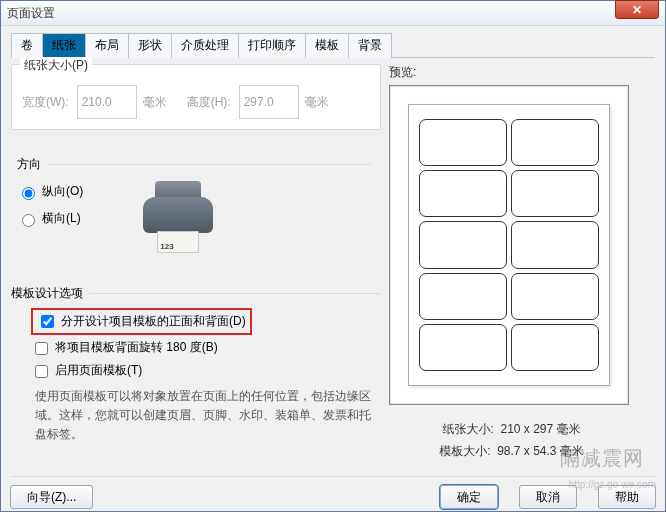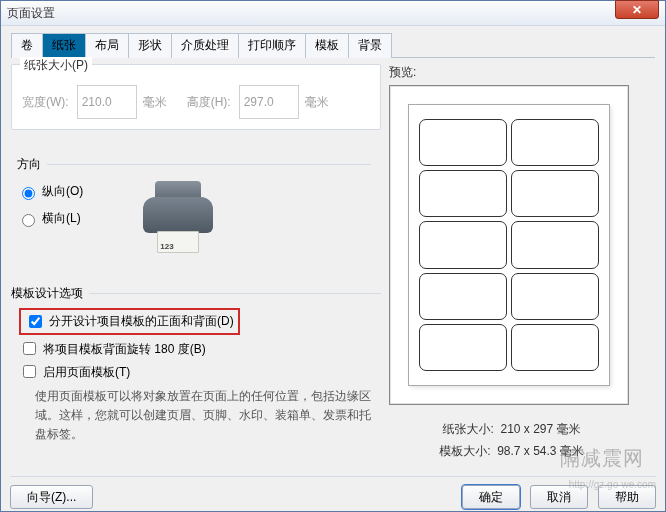--- a/index.html
+++ b/index.html
@@ -28,32 +28,32 @@
 .radios { display: flex; flex-direction: column; gap: 10px; padding-top: 4px; }
 .radio-row { display: flex; align-items: flex-end; gap: 4px; }
 .printer-icon { width: 90px; height: 80px; position: relative; margin-left: 30px; }
 .printer-body { position: absolute; top: 18px; left: 10px; width: 70px; height: 36px; background: linear-gradient(#7a8490, #4e5862); border-radius: 12px 12px 6px 6px; }
 .printer-top { position: absolute; top: 2px; left: 22px; width: 46px; height: 22px; background: linear-gradient(#8a929c, #5a646e); border-radius: 4px 4px 0 0; }
 .printer-tray { position: absolute; bottom: 6px; left: 24px; width: 42px; height: 22px; background: #f4f4f0; border: 1px solid #c8c8c0; border-radius: 1px; }
 .printer-label { position: absolute; bottom: 8px; left: 27px; font-size: 8px; color: #444; font-weight: bold; }
 .template-section { margin-top: 6px; }
 .section-header { display: flex; align-items: center; gap: 6px; margin-bottom: 6px; }
 .section-line { flex: 1; height: 1px; background: #d5dbe3; }
-.check-row { display: flex; align-items: flex-end; gap: 4px; margin: 4px 0 4px 8px; }
+.check-row { display: flex; align-items: flex-start; gap: 4px; margin: 4px 0 4px 20px; }
 .highlight { border: 2px solid #d02a2a; padding: 2px 4px; display: inline-flex; align-items: center; gap: 4px; }
 .help-text { margin: 6px 0 0 24px; color: #555; line-height: 1.6; }
 .preview-label { color: #333; margin-bottom: 4px; }
 .preview-box { width: 240px; height: 320px; border: 1px solid #888; background: #fff; display: flex; align-items: center; justify-content: center; box-shadow: inset 0 0 0 1px #e0e0e0; }
 .page { width: 200px; height: 280px; background: #fff; box-shadow: 0 0 0 1px #aaa, 2px 2px 5px rgba(0,0,0,0.15); padding: 14px 10px; display: grid; grid-template-columns: 1fr 1fr; grid-template-rows: repeat(5, 1fr); gap: 4px 4px; }
 .label-cell { border: 1px solid #333; border-radius: 7px; }
 .size-info { margin-top: 14px; text-align: center; line-height: 1.8; color: #333; }
 .buttons { position: absolute; bottom: 3px; left: 10px; right: 10px; display: flex; align-items: center; border-top: 1px solid #d5dbe3; padding-top: 8px; }
 .btn { height: 24px; padding: 0 16px; border: 1px solid #9aa6b6; background: linear-gradient(#fdfdfd, #e6e9ee); border-radius: 3px; cursor: pointer; }
 .btn.default { outline: 1px solid #3e7ad0; }
-.btn-group { margin-left: auto; display: flex; gap: 10px; }
+.btn-group { margin-left: auto; display: flex; gap: 21px; }
 .watermark { position: absolute; right: 22px; bottom: 40px; font-size: 20px; color: rgba(120,120,120,0.5); font-weight: 300; letter-spacing: 1px; }
 .watermark-url { position: absolute; right: 10px; bottom: 22px; font-size: 10px; color: rgba(150,150,150,0.5); }
 </style>
 </head>
 <body>
 
 <div class="window">
   <div class="titlebar">
     <span class="title-text">页面设置</span>
     <div class="close-btn">

